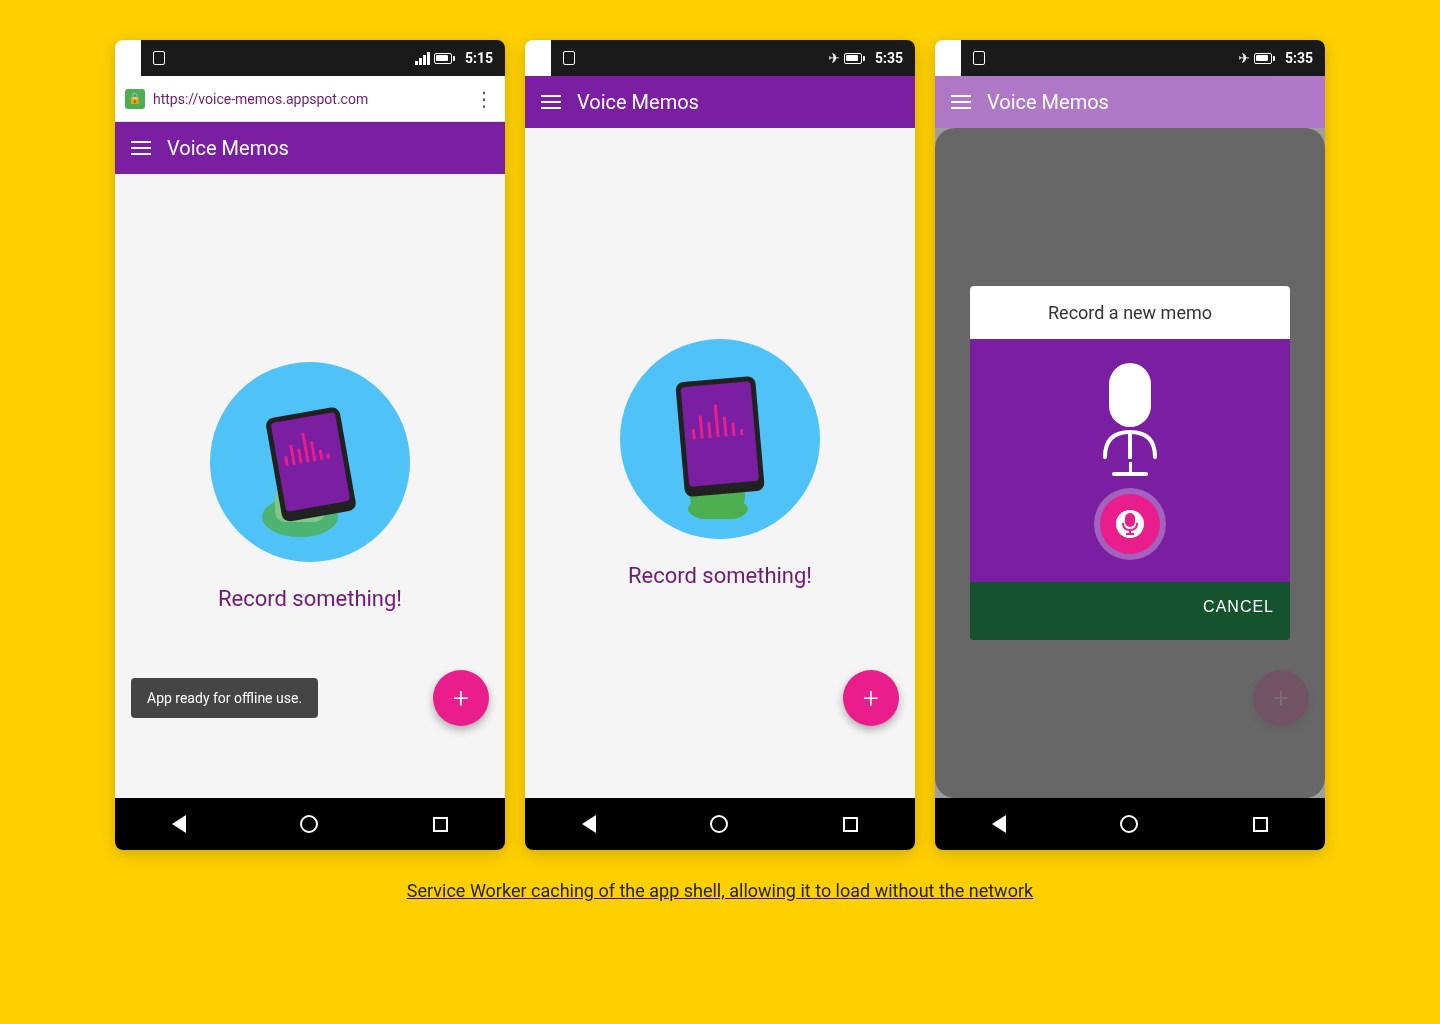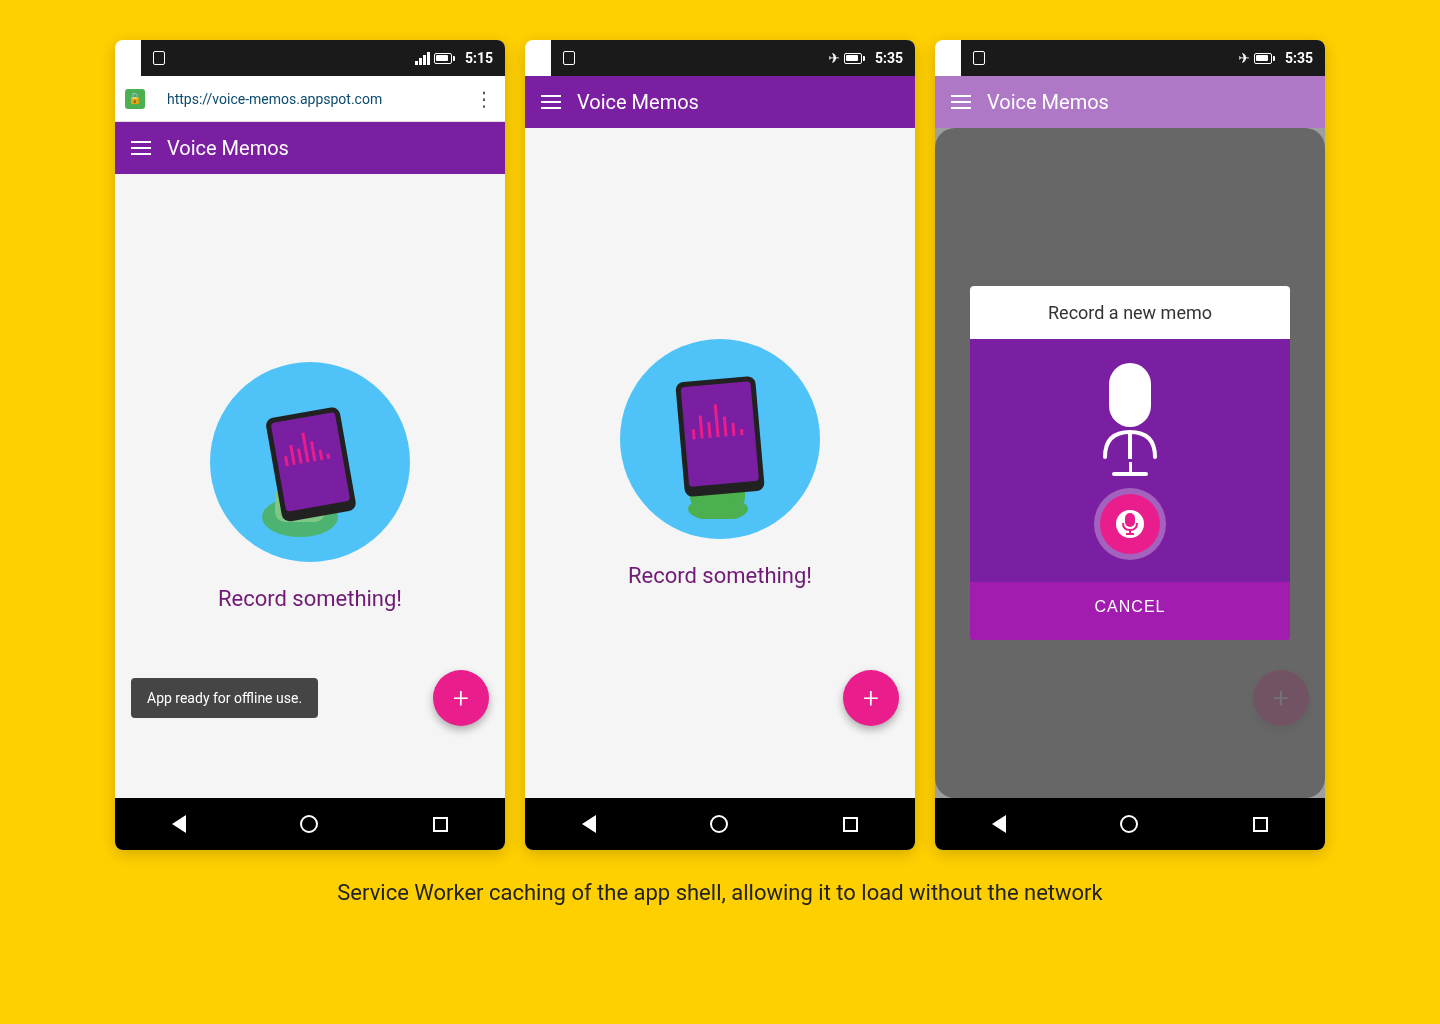--- a/index.html
+++ b/index.html
@@ -65,21 +65,21 @@
       border-bottom: 1px solid #e0e0e0;
       flex-shrink: 0;
     }
     .url-lock {
       width: 20px; height: 20px;
       background: #4CAF50;
       border-radius: 3px;
       display: flex; align-items: center; justify-content: center;
       color: white; font-size: 11px;
     }
-    .url-text { flex: 1; font-size: 14px; color: #0c4a6e; margin-left: 14px; }
+    .url-text { flex: 1; font-size: 14px; color: #701a75; }
     .url-dots { font-size: 20px; color: #555; letter-spacing: 1px; }
 
     
     .app-bar {
       background: #7B1FA2;
       height: 52px;
       display: flex;
       align-items: center;
       padding: 0 16px;
       gap: 16px;
@@ -208,45 +208,46 @@
       margin-bottom: 12px;
       line-height: 1.5;
     }
     .dialog-note a {
       color: rgba(255,255,255,1);
       font-weight: bold;
       text-decoration: underline;
     }
 
     .dialog-actions {
-      background: #a21caf;
-      display: flex;
-      justify-content: center;
+      background: #14532d;
+      display: flex;
+      justify-content: flex-end;
       padding: 8px 8px 16px;
     }
     .cancel-btn {
       color: white;
       font-size: 16px;
       font-weight: 500;
       letter-spacing: 1px;
       cursor: pointer;
       background: none;
       border: none;
       padding: 8px;
     }
 
     
     .caption {
       margin-top: 28px;
-      font-size: 22px;
+      font-size: 18px;
       color: #222;
       text-align: center;
       font-weight: 400;
       max-width: 900px;
       line-height: 1.4;
+      text-decoration: underline;
     }
 
     
     .hamburger {
       display: flex; flex-direction: column; gap: 4px; cursor: pointer;
     }
     .hamburger span {
       display: block; width: 20px; height: 2px; background: white;
     }
 

